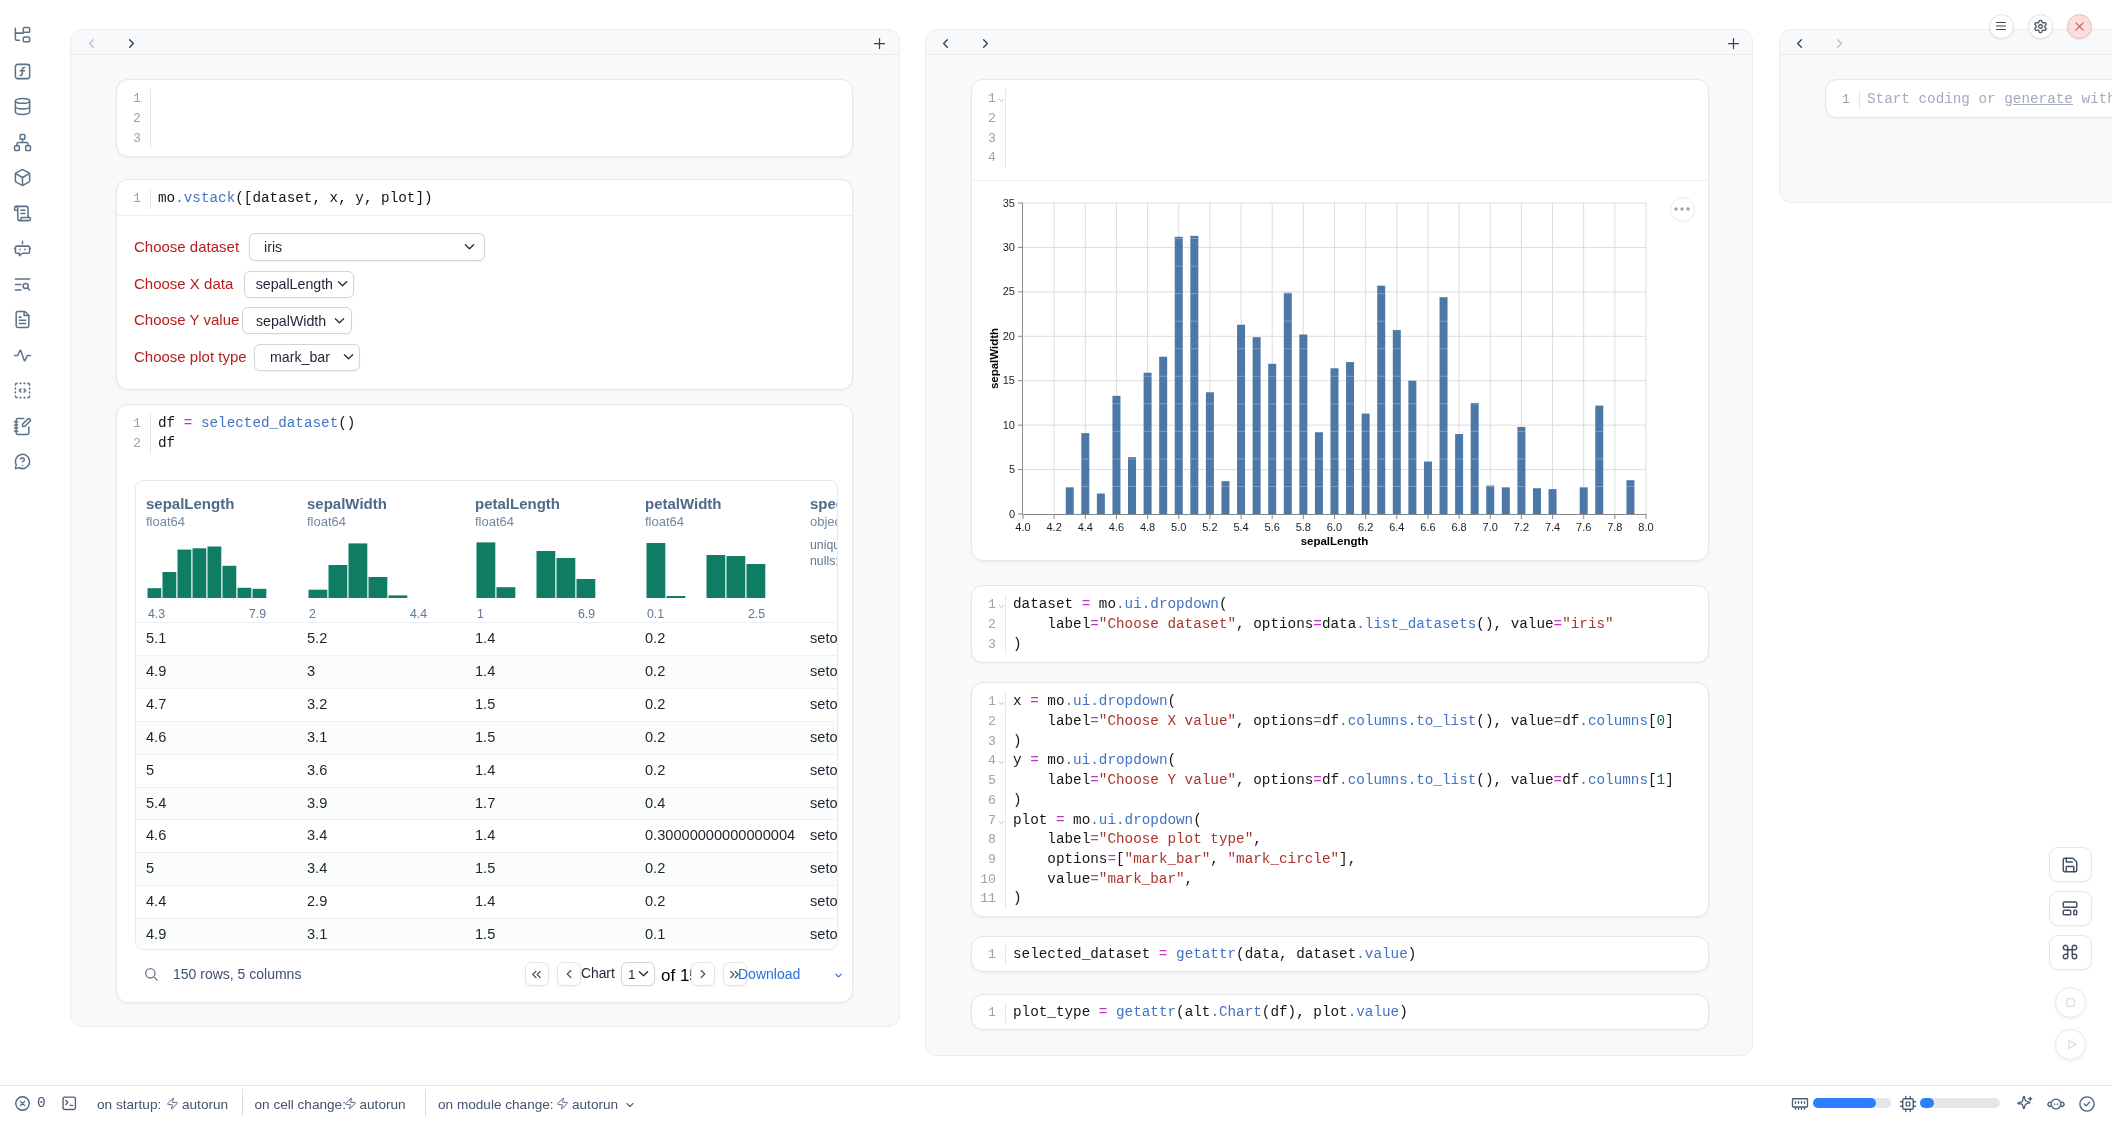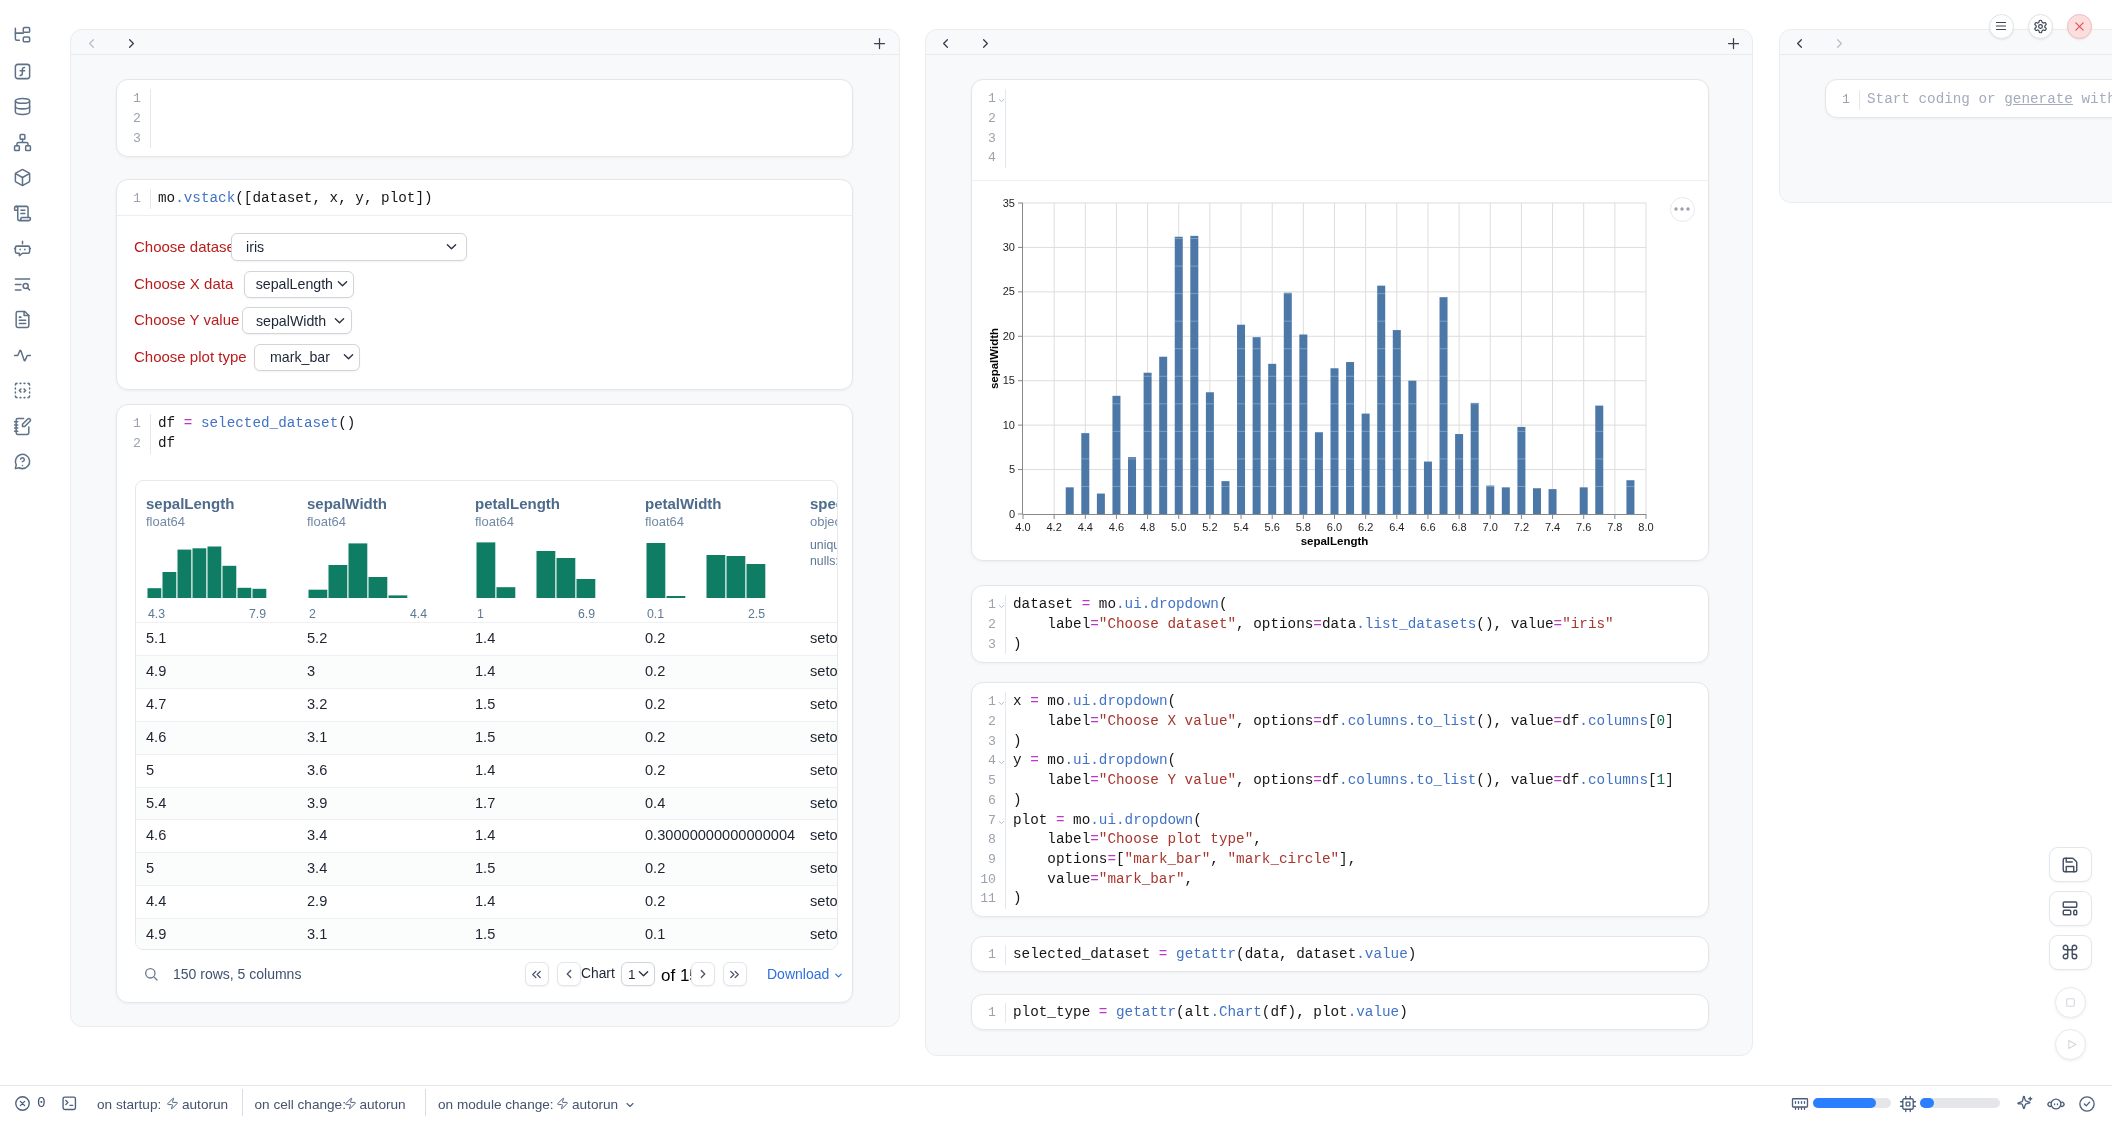--- a/index.html
+++ b/index.html
@@ -136,21 +136,21 @@
 2
 3</div>
     <div class="gdiv" style="left:33px;top:9.3px;height:59px"></div>
   </div>
 <div class="cell" style="left:116px;top:179px;width:737px;height:211px">
     <div class="gut" style="left:0;top:9.3px;width:24px">1</div>
     <div class="gdiv" style="left:33px;top:9.3px;height:20px"></div>
     <div class="code" style="left:41px;top:9.3px">mo<span class="f">.vstack</span>([dataset, x, y, plot])</div>
     <div style="position:absolute;left:0;right:0;top:35px;height:1px;background:#eceef1"></div>
     <div class="lbl" style="left:17px;top:57.5px">Choose dataset</div>
-    <div class="sel" style="left:114px;top:53.0px;width:236px;height:28px">
+    <div class="sel" style="left:132px;top:53.0px;width:236px;height:28px">
       <span class="selt" style="left:14px">iris</span>
       <svg class="chev" style="right:9px" width="11" height="8" viewBox="0 0 24 16" fill="none" stroke="#2a3342" stroke-width="3" stroke-linecap="round" stroke-linejoin="round">
         <path d="M3 3l9 9 9-9"></path>
       </svg>
     </div>
     <div class="lbl" style="left:17px;top:94.5px">Choose X data</div>
     <div class="sel" style="left:126.7px;top:90.5px;width:110px;height:27px">
       <span class="selt" style="left:11px">sepalLength</span>
       <svg class="chev" style="right:4.5px" width="11" height="8" viewBox="0 0 24 16" fill="none" stroke="#2a3342" stroke-width="3" stroke-linecap="round" stroke-linejoin="round">
         <path d="M3 3l9 9 9-9"></path>
@@ -312,21 +312,21 @@
     </div>
     <div class="sb" style="left:544px;top:561px;color:#000000;font-size:17px">of 15</div>
     <div class="arrbtn" style="left:574px;top:557px;width:24px;height:24px"></div>
     <svg class="ic" style="left:579px;top:562px" width="14" height="14" viewBox="0 0 24 24" fill="none" stroke="#49566a" stroke-width="2.2" stroke-linecap="round" stroke-linejoin="round">
       <path d="M9 18l6-6-6-6"></path>
     </svg>
     <div class="arrbtn" style="left:606px;top:557px;width:24px;height:24px"></div>
     <svg class="ic" style="left:610px;top:562px" width="15" height="15" viewBox="0 0 24 24" fill="none" stroke="#49566a" stroke-width="2.2" stroke-linecap="round" stroke-linejoin="round">
       <path d="M13 17l5-5-5-5M6 17l5-5-5-5"></path>
     </svg>
-    <div class="sb" style="left:650px;top:561px;color:#2e6fdd;font-size:14px">Download</div>
+    <div class="sb" style="left:621px;top:561px;color:#2e6fdd;font-size:14px">Download</div>
     <svg class="ic" style="left:716px;top:565px" width="11" height="11" viewBox="0 0 24 24" fill="none" stroke="#2e6fdd" stroke-width="2.5" stroke-linecap="round" stroke-linejoin="round">
       <path d="M6 9l6 6 6-6"></path>
     </svg>
   </div>
 <div class="cell" style="left:971px;top:79px;width:738px;height:482px">
     <div class="gut" style="left:0;top:9.3px;width:24px">1
 2
 3
 4</div>
     <div class="gdiv" style="left:33px;top:9.3px;height:79px"></div>

